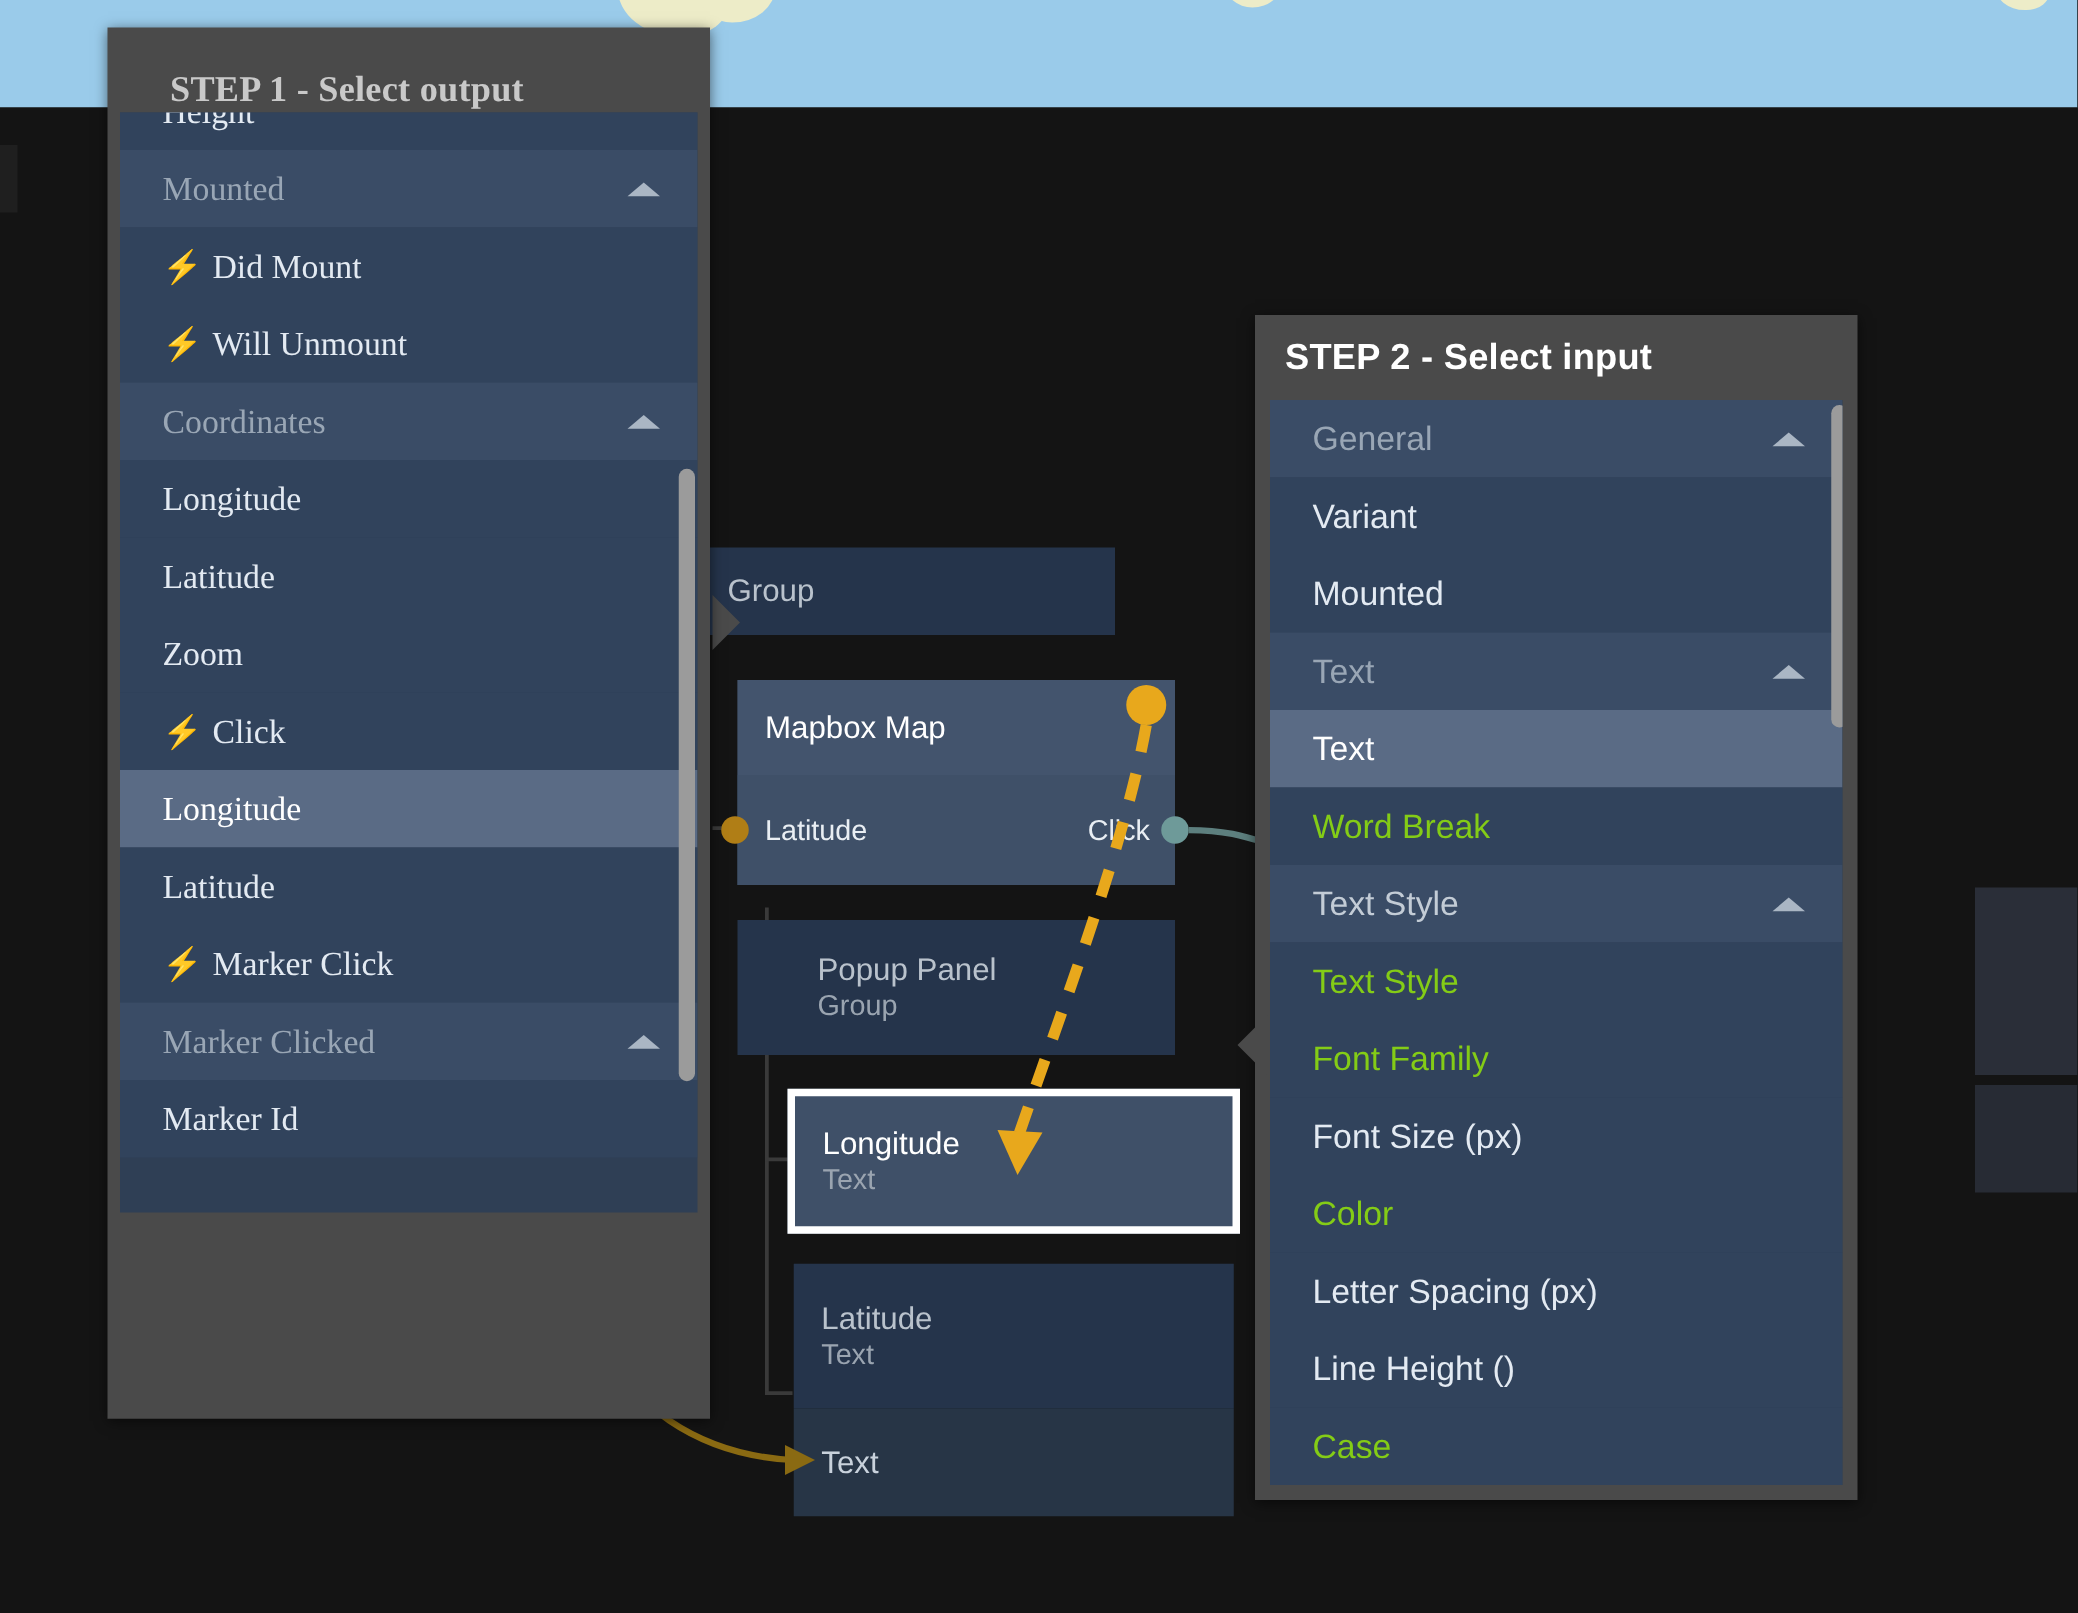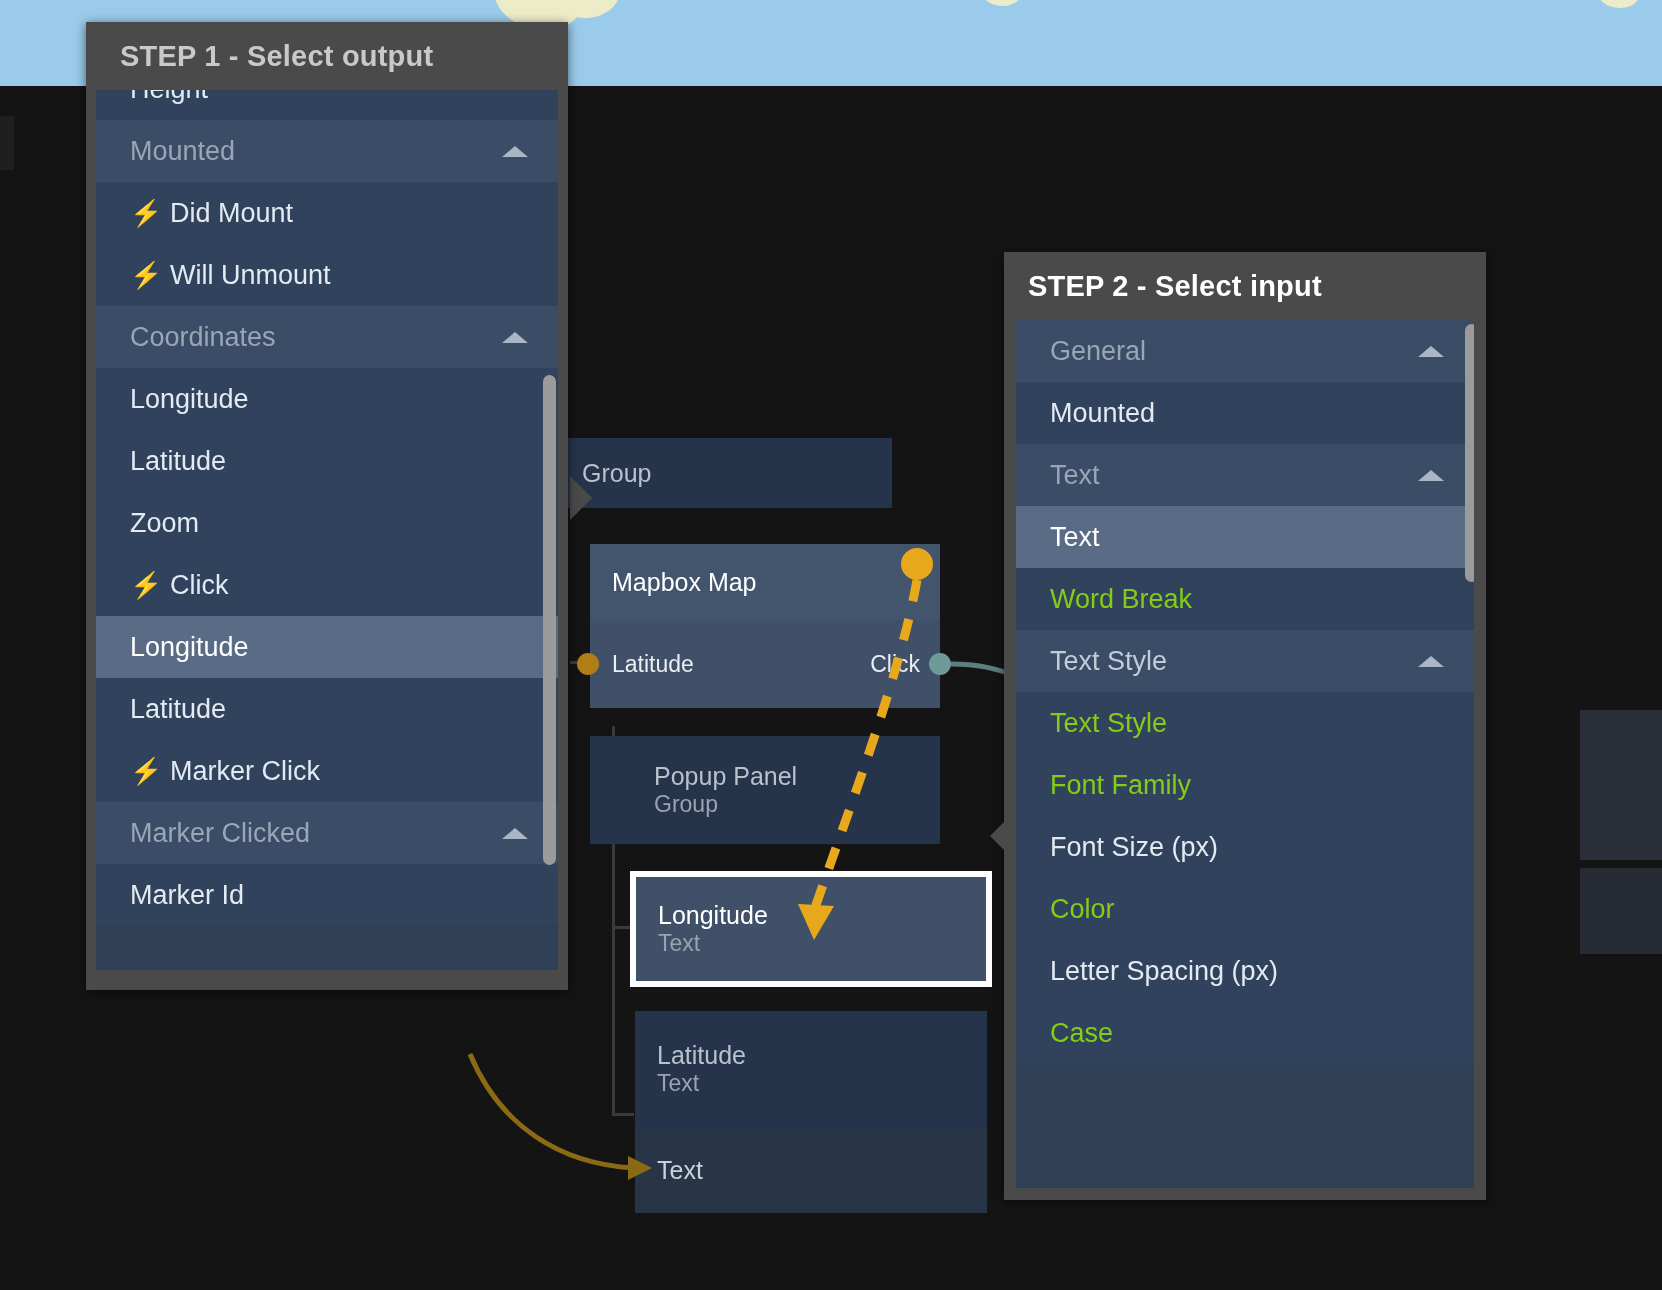--- a/index.html
+++ b/index.html
@@ -140,21 +140,21 @@
       <circle cx="917" cy="478" r="16" fill="#E8A81C"></circle>
       <path d="M 917 494 C 900 590 850 720 815 822" stroke="#E8A81C" stroke-width="9" stroke-dasharray="22 18" fill="none" stroke-linecap="butt"></path>
       <polygon points="798,818 834,820 814,854" fill="#E8A81C"></polygon>
     </svg>
 
     <div style="position:absolute;left:570px;top:390px;width:0;height:0;
                 border-top:22px solid transparent;border-bottom:22px solid transparent;
                 border-left:22px solid #4a4a4a;"></div>
   </div>
 
-  <div class="step-panel" style="left:86px;top:22px;width:482px;height:968px;padding:0;">
+  <div class="step-panel" style="left:86px;top:22px;width:482px;height:1113px;padding:16px;font-family:Liberation Serif, serif;">
     <div class="step-header" style="color:#c9c9c9;">
       <span>STEP 1 - Select output</span>
     </div>
     <div class="step-body" style="left:10px;top:68px;position:absolute;width:462px;height:880px;">
 
       <div class="opt item" style="height:62px;margin-top:-32px;">
         <span class="lbl">Height</span>
       </div>
 
       <div class="opt group" style="height:62px;">
@@ -229,20 +229,23 @@
     <div class="step-header" style="color:#ffffff;padding-left:24px;">
       <span>STEP 2 - Select input</span>
     </div>
     <div class="step-body" style="left:12px;top:68px;position:absolute;width:458px;height:868px;">
 
       <div class="opt group" style="height:62px;">
         <span class="lbl">General</span>
         <span class="caret"></span>
       </div>
 
+      <div class="opt item" style="height:62px;">
+        <span class="lbl">Variant</span>
+      </div>
 
       <div class="opt item" style="height:62px;">
         <span class="lbl">Mounted</span>
       </div>
 
       <div class="opt group" style="height:62px;">
         <span class="lbl">Text</span>
         <span class="caret"></span>
       </div>
 
@@ -272,20 +275,23 @@
       </div>
 
       <div class="opt item dim" style="height:62px;">
         <span class="lbl">Color</span>
       </div>
 
       <div class="opt item" style="height:62px;">
         <span class="lbl">Letter Spacing (px)</span>
       </div>
 
+      <div class="opt item" style="height:62px;">
+        <span class="lbl">Line Height ()</span>
+      </div>
 
       <div class="opt item dim" style="height:62px;">
         <span class="lbl">Case</span>
       </div>
 
       <div class="vscroll" style="right:-4px;top:4px;height:258px;"></div>
     </div>
   </div>
 
   <div style="position:absolute;left:990px;top:812px;width:0;height:0;

